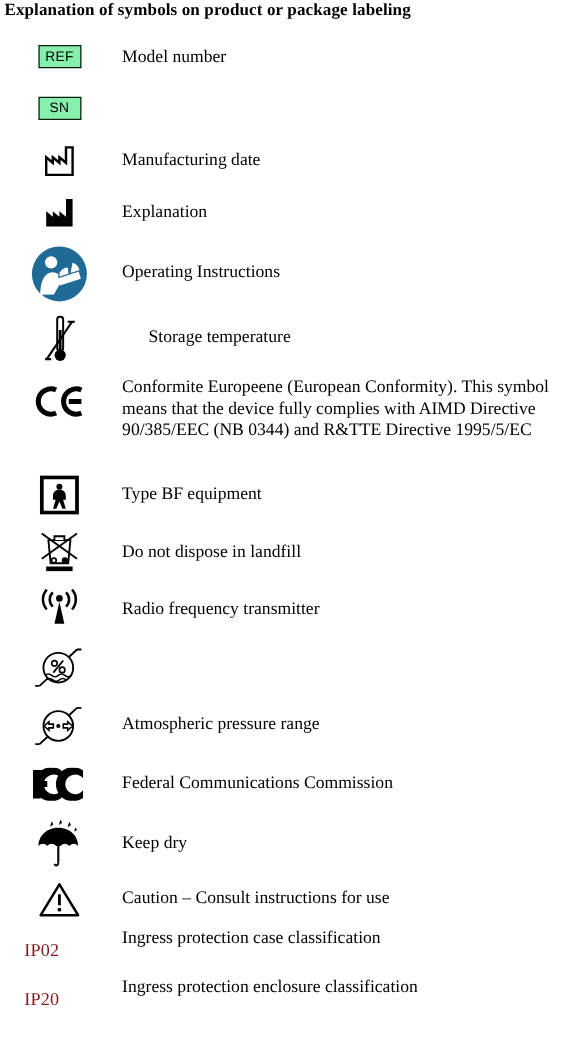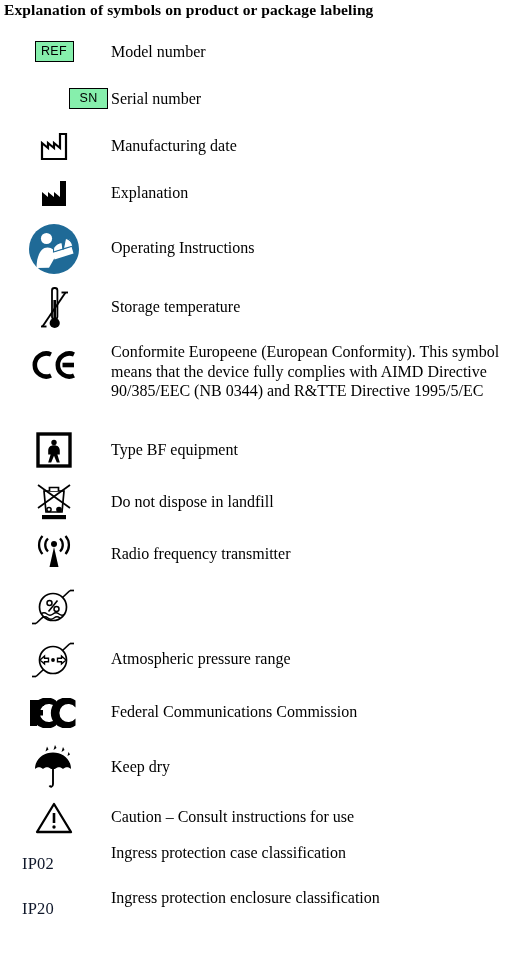--- a/index.html
+++ b/index.html
@@ -68,21 +68,21 @@
     letter-spacing: 0.3px;
     color: #000;
     background: #86efac;
   }
 
   
   .text-sym {
     font-family: "Liberation Serif", "DejaVu Serif", serif;
     font-size: 16.5px;
     letter-spacing: 0.2px;
-    color: #0f172a;
+    color: #7f1d1d;
   }
 
   .svg-sym { display: block; }
 </style>
 </head>
 <body>
 
 <div id="page-title">Explanation of symbols on product or package labeling</div>
 
 <div class="legend-table">
@@ -90,25 +90,22 @@
   <div class="legend-row" style="height:47px;">
     <div class="sym-cell" style="height:47px;">
       <div class="boxed-sym">REF</div>
     </div>
     <div class="desc-cell" style="padding-top:14px;">
       <p>Model number</p>
     </div>
   </div>
 
   <div class="legend-row" style="height:47px;">
-    <div class="sym-cell" style="height:47px;justify-content:flex-end;">
+    <div class="sym-cell" style="height:47px;">
       <div class="boxed-sym">SN</div>
-    </div>
-    <div class="desc-cell" style="padding-top:14px;">
-      <p>Serial number</p>
     </div>
   </div>
 
   <div class="legend-row" style="height:47px;">
     <div class="sym-cell" style="height:47px;">
       <span>
         <svg class="svg-sym" width="34" height="30" viewBox="0 0 34 30">
           <path d="M5 28 L5 12 L11 17 L11 12 L17 17 L17 12 L23 17 L23 3 L29 3 L29 28 Z" fill="#ffffff" stroke="#000000" stroke-width="2.2" stroke-linejoin="miter"></path>
         </svg>
       </span>
@@ -156,21 +153,21 @@
         <svg class="svg-sym" width="34" height="48" viewBox="0 0 34 48">
           <rect x="15" y="4" width="5.4" height="31" rx="2.4" fill="#ffffff" stroke="#000000" stroke-width="1.8"></rect>
           <circle cx="17.7" cy="39" r="5.1" fill="#000000"></circle>
           <line x1="17.7" y1="16" x2="17.7" y2="37" stroke="#000000" stroke-width="2.6"></line>
           <line x1="5.5" y1="42.5" x2="28.5" y2="8.5" stroke="#000000" stroke-width="1.9"></line>
           <line x1="24.5" y1="8.5" x2="31" y2="8.5" stroke="#000000" stroke-width="1.9"></line>
           <line x1="4" y1="42.5" x2="9.5" y2="42.5" stroke="#000000" stroke-width="1.9"></line>
         </svg>
       </span>
     </div>
-    <div class="desc-cell" style="padding-top:16px;">
+    <div class="desc-cell" style="padding-top:16px;margin-left:24px;">
       <p>Storage temperature</p>
     </div>
   </div>
 
   <div class="legend-row" style="height:90px;">
     <div class="sym-cell" style="height:90px; align-items:flex-start; padding-top:16px;">
       <span>
         <svg class="svg-sym" width="46" height="30" viewBox="0 0 46 30">
           <path d="M20 4.5 A11.5 11.5 0 1 0 20 25.5" fill="none" stroke="#000000" stroke-width="4.6"></path>
           <path d="M43 4.5 A11.5 11.5 0 1 0 43 25.5" fill="none" stroke="#000000" stroke-width="4.6"></path>

